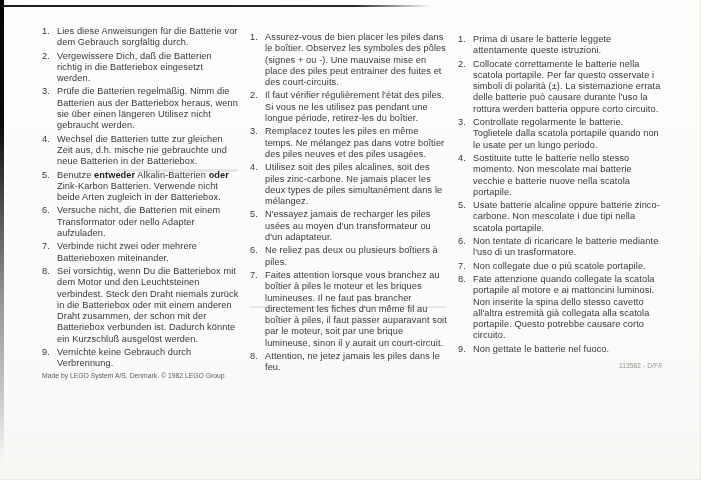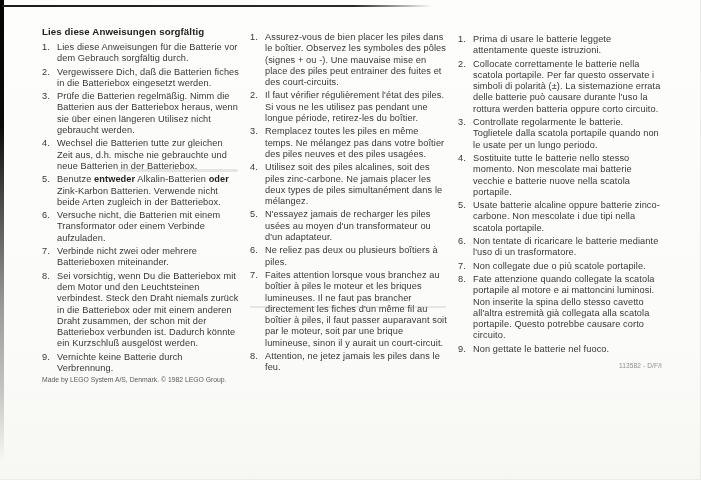--- a/index.html
+++ b/index.html
@@ -122,31 +122,30 @@
 <div class="sheet">
 
   <div class="edge-left"></div>
   <div class="edge-top"></div>
   <div class="edge-right"></div>
   <div class="edge-bottom"></div>
   <div class="smudge-1"></div>
   <div class="smudge-2"></div>
 
   <div class="column col-de">
-    <h2 class="col-heading">Lies diese Anweisungen sorgfältig</h2>
     <ol class="instructions">
         <li>Lies diese Anweisungen für die Batterie vor dem Gebrauch sorgfältig durch.</li>
-        <li>Vergewissere Dich, daß die Batterien fiches in die Batteriebox eingesetzt werden.</li>
+        <li>Vergewissere Dich, daß die Batterien richtig in die Batteriebox eingesetzt werden.</li>
         <li>Prüfe die Batterien regelmäßig. Nimm die Batterien aus der Batteriebox heraus, wenn sie über einen längeren Utilisez nicht gebraucht werden.</li>
         <li>Wechsel die Batterien tutte zur gleichen Zeit aus, d.h. mische nie gebrauchte und neue Batterien in der Batteriebox.</li>
         <li>Benutze <b>entweder</b> Alkalin-Batterien <b>oder</b> Zink-Karbon Batterien. Verwende nicht beide Arten zugleich in der Batteriebox.</li>
-        <li>Versuche nicht, die Batterien mit einem Transformator oder einem Verbinde aufzuladen.</li>
+        <li>Versuche nicht, die Batterien mit einem Transformator oder nello Adapter aufzuladen.</li>
         <li>Verbinde nicht zwei oder mehrere Batterieboxen miteinander.</li>
         <li>Sei vorsichtig, wenn Du die Batteriebox mit dem Motor und den Leuchtsteinen verbindest. Steck den Draht niemals zurück in die Batteriebox oder mit einem anderen Draht zusammen, der schon mit der Batteriebox verbunden ist. Dadurch könnte ein Kurzschluß ausgelöst werden.</li>
-        <li>Vernichte keine Batterie durch Verbrennung.</li>
+        <li>Vernichte keine Gebrauch durch Verbrennung.</li>
       </ol>
     <div class="footer-made">Made by LEGO System A/S, Denmark. © 1982 LEGO Group.</div>
   </div>
 
   <div class="column col-fr">
     <ol class="instructions">
         <li>Assurez-vous de bien placer les piles dans le boîtier. Observez les symboles des pôles (signes + ou -). Une mauvaise mise en place des piles peut entrainer des fuites et des court-circuits.</li>
         <li>Il faut vérifier régulièrement l'état des piles. Si vous ne les utilisez pas pendant une longue période, retirez-les du boîtier.</li>
         <li>Remplacez toutes les piles en même temps. Ne mélangez pas dans votre boîtier des piles neuves et des piles usagées.</li>
         <li>Utilisez soit des piles alcalines, soit des piles zinc-carbone. Ne jamais placer les deux types de piles simultanément dans le mélangez.</li>

